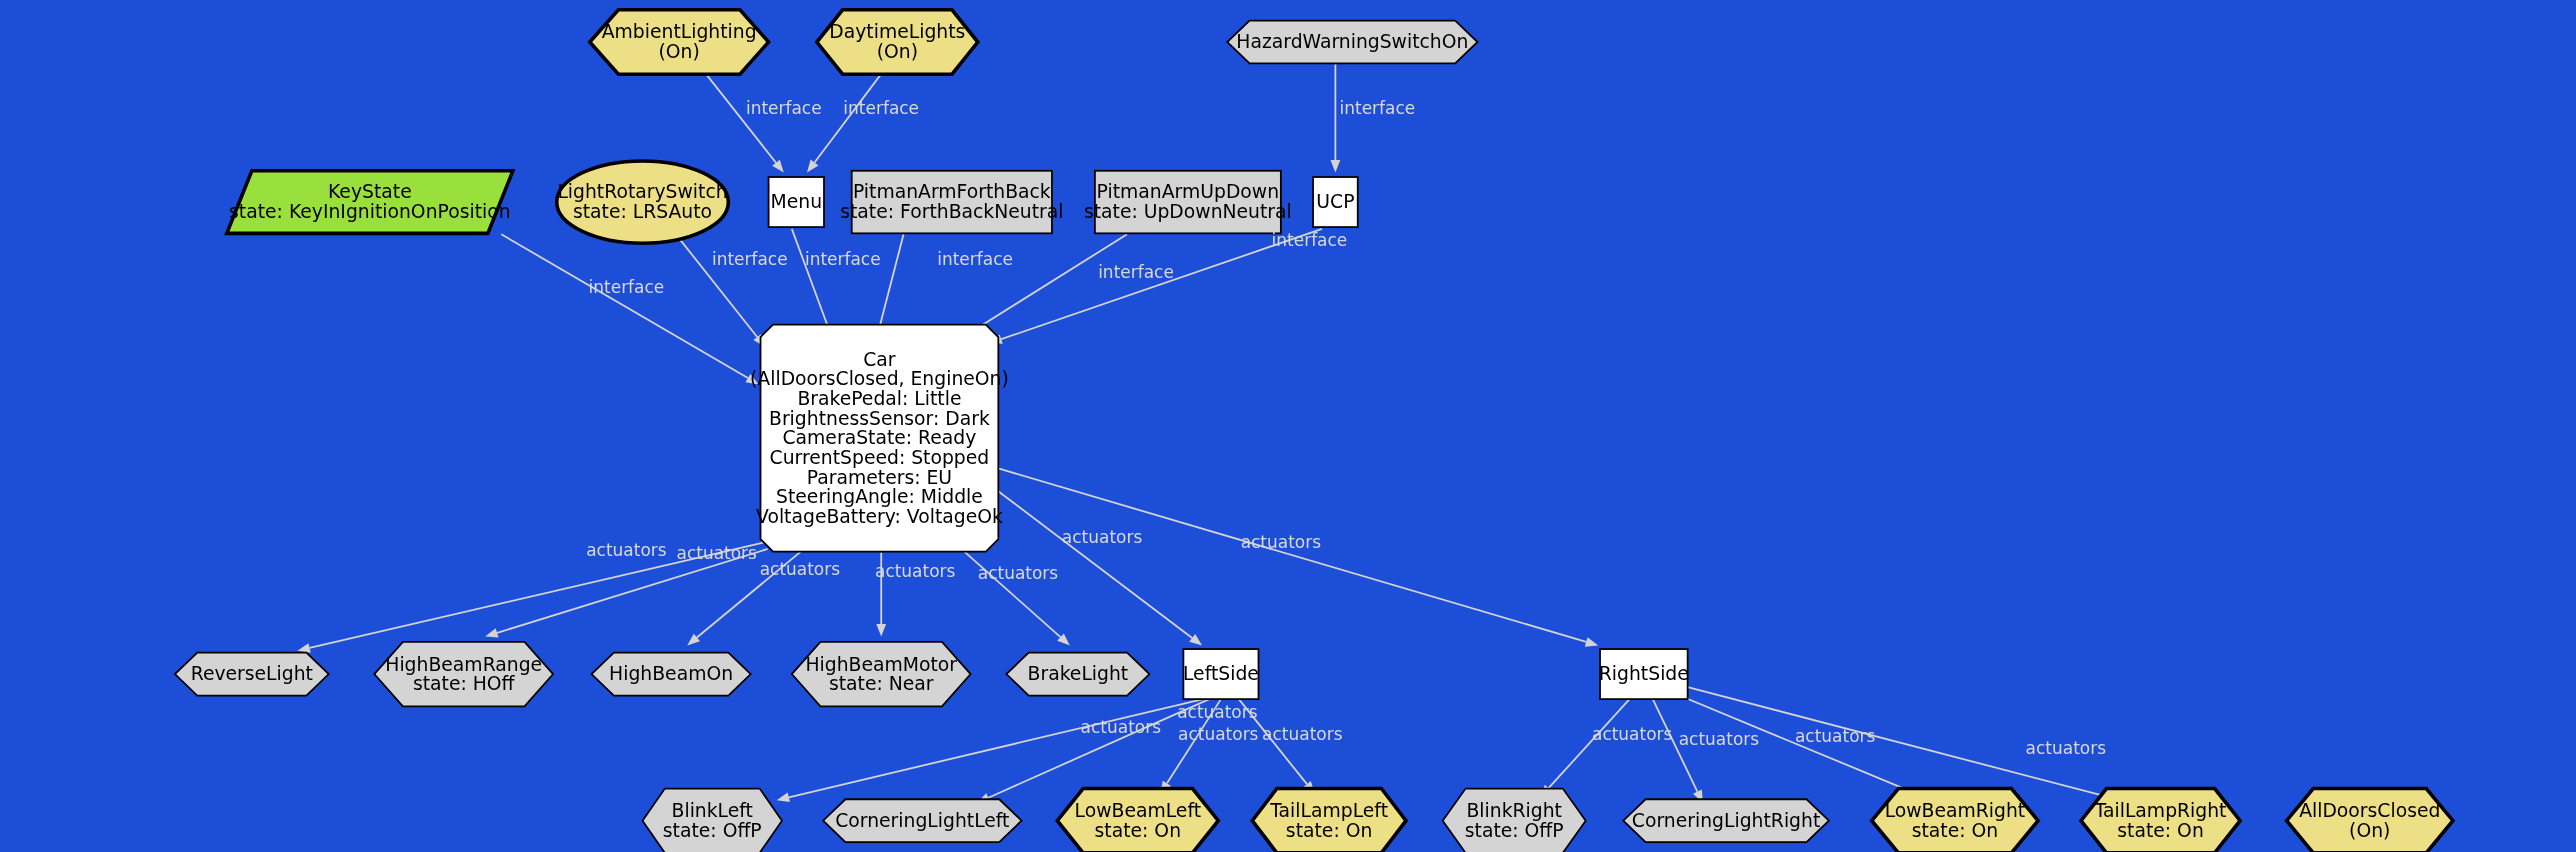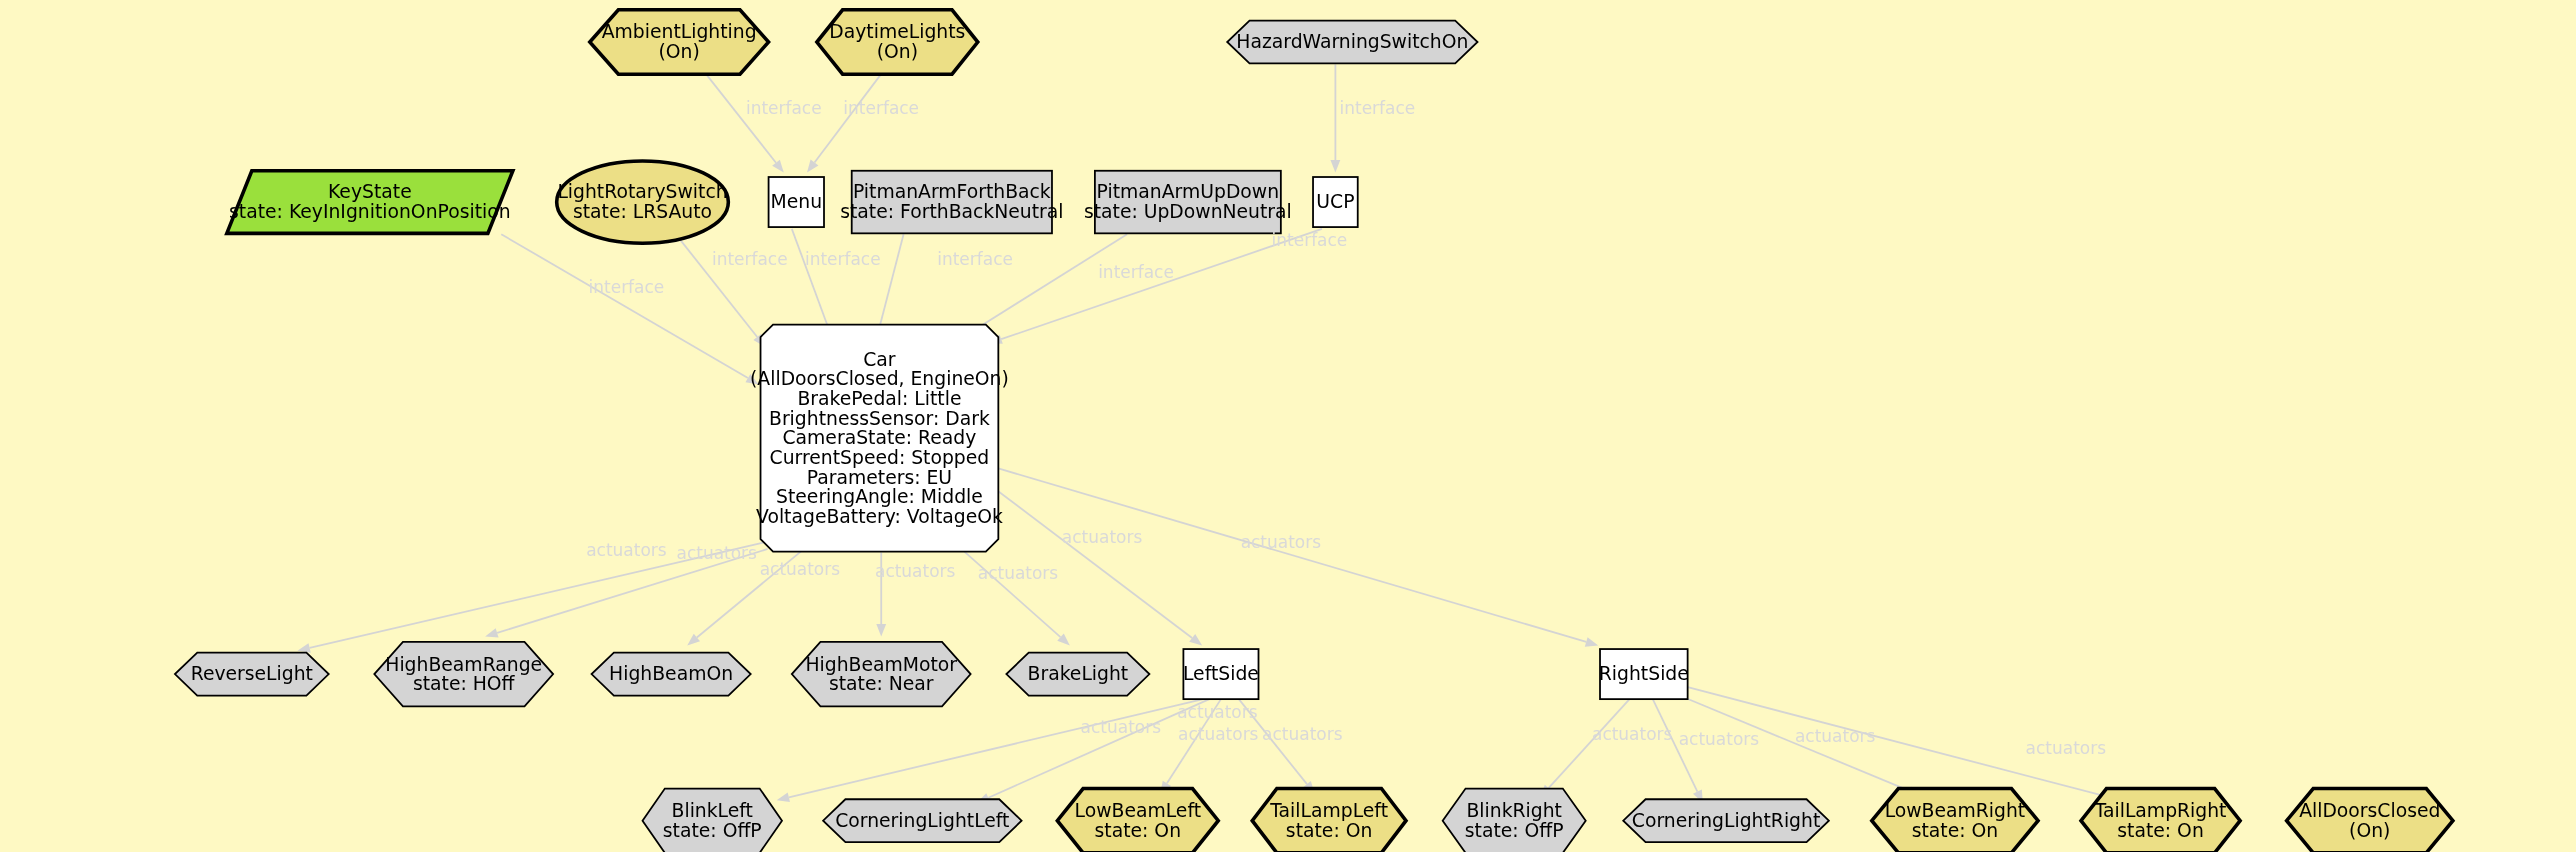--- a/index.html
+++ b/index.html
@@ -1,17 +1,17 @@
 <!DOCTYPE html>
 <html style="font-size:14.3px"><head>
 <meta charset="utf-8">
 <style>
   html,body{margin:0;padding:0;background:#ffffff;}
   body{font-family:"DejaVu Sans", sans-serif;}
-  #stage{position:relative;width:2576px;height:852px;background:#fef9c3;overflow:hidden;}
+  #stage{position:relative;width:2576px;height:852px;background:#1d4ed8;overflow:hidden;}
   svg.graph{position:absolute;left:0;top:0;width:2576px;height:852px;}
   .edge-path{fill:none;stroke:#d4d4d4;stroke-width:2;}
   .edge-head{fill:#d4d4d4;}
   .edge-label{fill:#d9d9d9;font-family:"DejaVu Sans",sans-serif;font-size:19px;}
   .node-text{font-family:"DejaVu Sans",sans-serif;text-anchor:middle;fill:#000;font-size:21px;}
   .node-shape{stroke:#000;}
   .thick{stroke-width:4;}
   .thin{stroke-width:2;}
   .fill-yellow{fill:#ecdf86;}
   .fill-green{fill:#9ae03c;}

